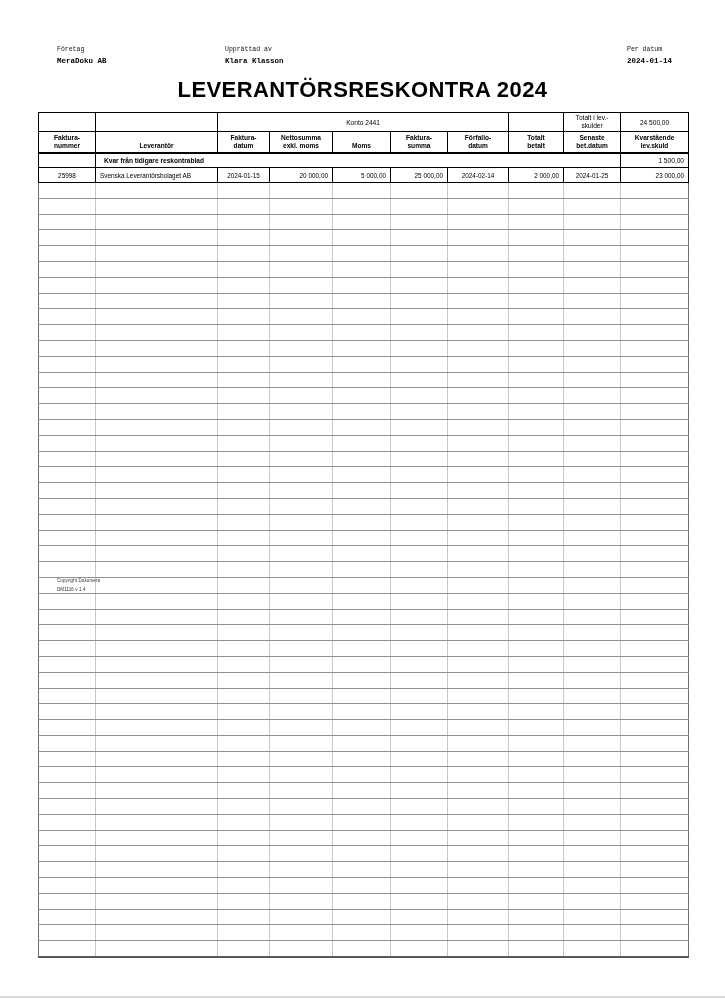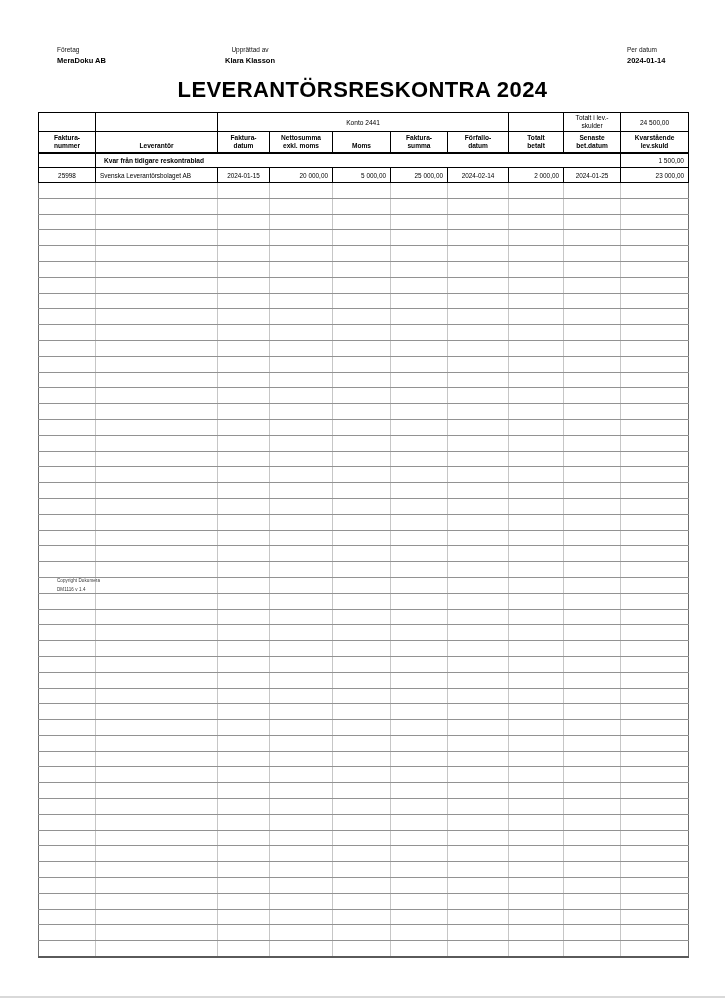--- a/index.html
+++ b/index.html
@@ -1,20 +1,20 @@
 <!DOCTYPE html>
 <html><head>
 <meta charset="utf-8">
 <style>
   html,body{margin:0;padding:0;}
   body{
     width:725px;height:1000px;position:relative;background:#ffffff;
     font-family:"Liberation Sans", sans-serif;color:#000;overflow:hidden;
   }
-  .meta-block{position:absolute;line-height:1.35;}
+  .meta-block{position:absolute;line-height:1.35;font-family:Liberation Mono, monospace;}
   .meta-label{font-size:6.5px;color:#111;}
   .meta-value{font-size:7.5px;font-weight:bold;margin-top:1px;}
   .doc-title{
     position:absolute;top:77px;left:0;width:725px;text-align:center;
     font-size:22px;font-weight:bold;letter-spacing:0.4px;
   }
   table.ledger{
     position:absolute;left:38px;top:112px;width:650px;
     border-collapse:collapse;table-layout:fixed;
   }
@@ -59,21 +59,21 @@
   }
 </style>
 </head>
 <body>
 
 <div class="meta-block" style="left:57px;top:46px;">
   <div class="meta-label">Företag</div>
   <div class="meta-value">MeraDoku AB</div>
 </div>
 
-<div class="meta-block" style="left:225px;top:46px;text-align:center;">
+<div class="meta-block" style="left:225px;top:46px;">
   <div class="meta-label">Upprättad av</div>
   <div class="meta-value">Klara Klasson</div>
 </div>
 
 <div class="meta-block" style="left:627px;top:46px;">
   <div class="meta-label">Per datum</div>
   <div class="meta-value">2024-01-14</div>
 </div>
 
 <div class="doc-title">LEVERANTÖRSRESKONTRA 2024</div>

